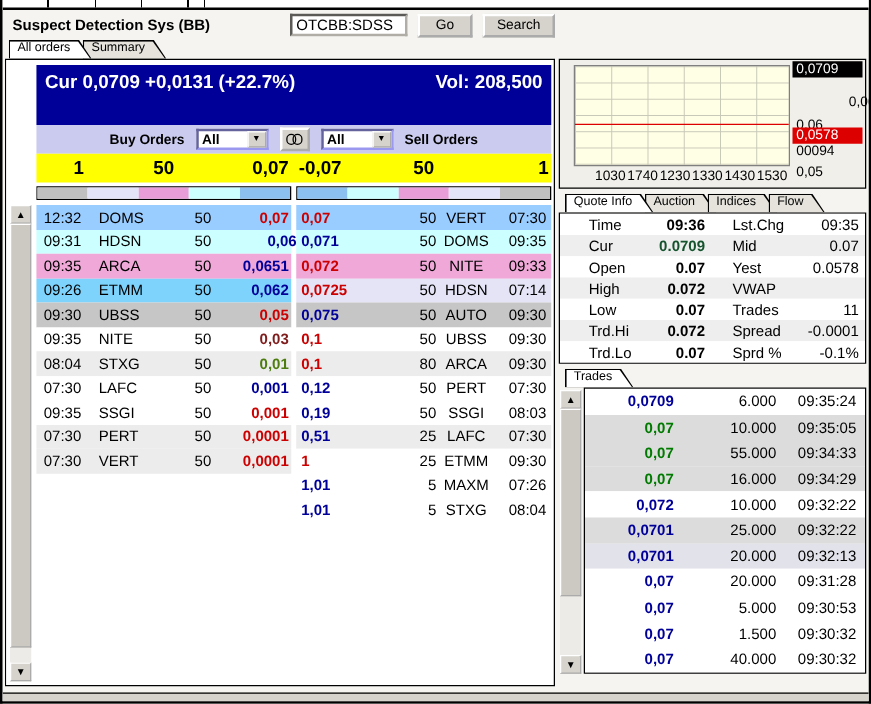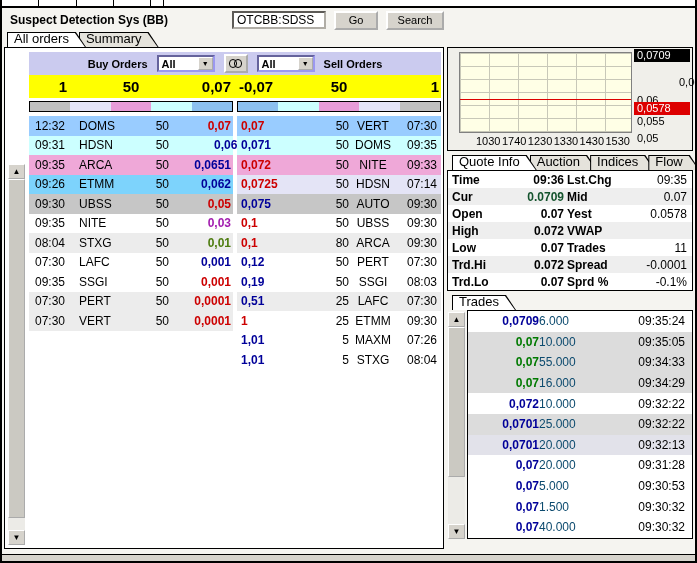--- a/index.html
+++ b/index.html
@@ -14,21 +14,21 @@
       transparent 148px,#000 148px,#000 149px,transparent 149px, transparent 161px,#000 161px,#000 162px,transparent 162px); }
   .header-row { height:22px; display:flex; align-items:center; padding:2px 6px 0 8px; }
   .title { font-size:12px; font-weight:bold; color:#000; width:222px; }
   .symbol-input { width:94px; height:18px; border:2px inset #B0ADA6; background:#FFF; font-family:"Liberation Sans",sans-serif;
                   font-size:12px; padding:0 3px; margin-right:8px; }
   .btn { height:19px; background:#D6D3CC; border:2px outset #FFF; font-family:"Liberation Sans",sans-serif;
          font-size:11px; color:#000; margin-right:8px; cursor:pointer; }
   .btn.go { width:44px; } .btn.search { width:58px; }
   
   .tabs { display:flex; align-items:flex-end; height:17px; padding-left:5px; }
-  .tab { position:relative; height:15px; line-height:14px; font-size:13px; color:#000; padding:0 17px 0 7px;
+  .tab { position:relative; height:15px; line-height:14px; font-size:10px; color:#000; padding:0 17px 0 7px;
          background:#000; clip-path:polygon(0 0, calc(100% - 10px) 0, 100% 100%, 0 100%); margin-right:-7px; cursor:pointer; }
   .tab::before { content:""; position:absolute; left:1px; top:1px; right:1px; bottom:0; background:#E5E3DC;
          clip-path:polygon(0 0, calc(100% - 10px) 0, 100% 100%, 0 100%); z-index:1; }
   .tab.sel::before { background:#FFF; }
   .tab.sel { z-index:4; } .tab span { position:relative; z-index:5; }
   .tabs-row { display:flex; }
   .left-tabs { width:444px; }
   .main { display:flex; padding:0 2px; }
   
   .left-panel { width:440px; height:502px; border:1px solid #000; background:#FFF; display:flex; margin-right:3px; }
@@ -78,29 +78,29 @@
   .plot { grid-column:1; grid-row:1; margin:2px 0 0 9px; background:#FFFFE6; border:1px solid #808080; position:relative;
           background-image:linear-gradient(#C8C8B8 1px, transparent 1px), linear-gradient(90deg,#C8C8B8 1px, transparent 1px);
           background-size:29px 13px; }
   .redline { position:absolute; left:0; right:0; top:58%; height:0; border-top:1.5px solid #DD0000; }
   .ylabels { grid-column:2; grid-row:1 / 3; position:relative; font-size:11px; color:#000; }
   .ylab { position:absolute; left:2px; right:0; height:13px; line-height:13px; padding-left:3px; white-space:nowrap; }
   .xlabels { grid-column:1; grid-row:2; display:flex; justify-content:space-between; padding:2px 2px 0 26px; font-size:11px; color:#000; }
   .info-tabs { margin-top:2px; }
   .quote-box { border:1px solid #000; background:#FFF; }
   .qrow { display:grid; grid-template-columns:56px 1fr 64px 1fr; height:17px; align-items:center; font-size:12px; padding:0 3px; }
-  .ql { font-weight:bold; color:#000; padding-left:1px; white-space:nowrap; }
+  .ql { font-weight:normal; color:#000; padding-left:1px; white-space:nowrap;margin-left:19px; }
   .qv { text-align:right; color:#000; padding-right:2px; }
   .qv.em { font-weight:bold; }
   .trades-tabs { margin-top:2px; }
   .trades-area { display:flex; height:229px; }
   .trades-scroll { margin:2px 2px 0 1px; }
   .trades-box { flex:1; border:1px solid #000; background:#FFF; overflow:hidden; }
   .trow { display:grid; grid-template-columns:64px 82px 1fr; height:20.6px; align-items:center; font-size:12px; padding:0 7px; }
-  .tp { text-align:right; font-weight:bold; } .ts { color:#0c4a6e; } .tt { text-align:right; color:#000; }
+  .tp { text-align:right; font-weight:bold; } .ts { text-align:right; color:#000000; } .tt { text-align:right; color:#000; }
   .bottom-strip { position:absolute; left:0; right:0; bottom:0; height:7px; background:#D6D3CC; border-top:1px solid #000; }
 </style>
 </head>
 <body>
 
 <div class="window">
   <div class="top-strip"></div>
 
   <div class="header-row">
     <span class="title">Suspect Detection Sys (BB)</span>
@@ -120,20 +120,24 @@
 
     <div class="left-panel">
       <div class="scrollcol">
         <div class="vscroll book-scroll">
           <span class="sbtn">▲</span>
           <span class="sthumb"></span>
           <span class="sbtn">▼</span>
         </div>
       </div>
       <div class="content">
+        <div class="quote-band">
+          <span>Cur 0,0709 +0,0131 (+22.7%)</span>
+          <span>Vol: 208,500</span>
+        </div>
         <div class="filter-strip">
           <span>Buy Orders</span>
           <span class="combo">
             <span class="combo-val">All</span>
             <span class="dd">▼</span>
           </span>
           <button class="link-btn">
             <span class="chain">
                 <i></i>
                 <i></i>
@@ -208,21 +212,21 @@
                 <span class="c-time">09:30</span>
                 <span class="c-mm">UBSS</span>
                 <span class="c-size">50</span>
                 <span class="c-price" style="color: rgb(204, 0, 0);">0,05</span>
               </div>
 
               <div class="brow" style="background: rgb(255, 255, 255);">
                 <span class="c-time">09:35</span>
                 <span class="c-mm">NITE</span>
                 <span class="c-size">50</span>
-                <span class="c-price" style="color: #a21caf; text-align: right;">0,03</span>
+                <span class="c-price" style="color: #7f1d1d; text-align: right;">0,03</span>
               </div>
 
               <div class="brow" style="background: rgb(236, 236, 236);">
                 <span class="c-time">08:04</span>
                 <span class="c-mm">STXG</span>
                 <span class="c-size">50</span>
                 <span class="c-price" style="color: #4d7c0f;">0,01</span>
               </div>
 
               <div class="brow" style="background: rgb(255, 255, 255);">
@@ -360,21 +364,21 @@
         <div class="ylabels">
 
             <span class="ylab" style="color: rgb(255, 255, 255); background: rgb(0, 0, 0); top: -1px;">0,0709</span>
 
             <span class="ylab" style="top: 27%; margin-left: 42px;">0,065</span>
 
             <span class="ylab" style="top: 45%;">0,06</span>
 
             <span class="ylab" style="color: rgb(255, 255, 255); background: rgb(221, 0, 0); top: 53%;">0,0578</span>
 
-            <span class="ylab" style="top: 66%;">0,055</span>
+            <span class="ylab" style="top: 66%;">00094</span>
 
             <span class="ylab" style="top: 84%;">0,05</span>
 
         </div>
         <div class="xlabels">
           <span>1030</span>
             <span>1740</span>
             <span>1230</span>
             <span>1330</span>
             <span>1430</span>

